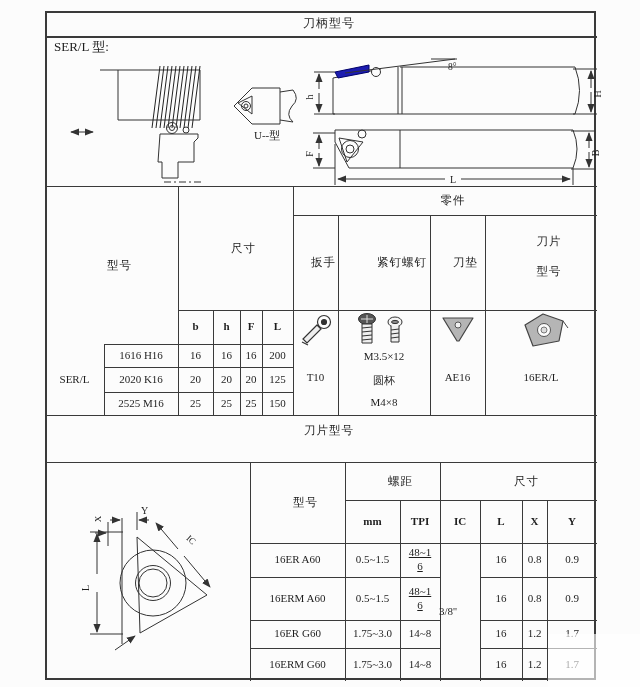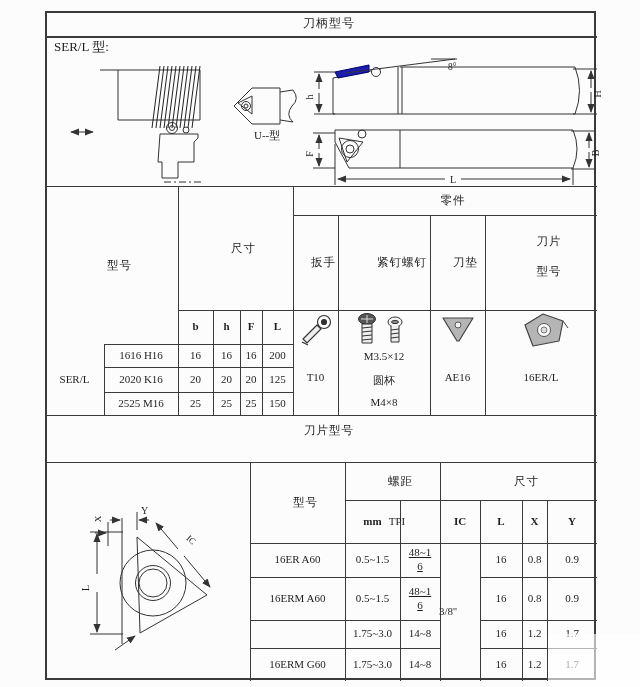--- a/index.html
+++ b/index.html
@@ -105,21 +105,21 @@
   <div class="c" style="left:338px;top:395px;width:92px;height:16px">M4×8</div>
   <div class="c" style="left:430px;top:358px;width:55px;height:40px">AE16</div>
   <div class="c" style="left:485px;top:358px;width:112px;height:40px">16ER/L</div>
 
   <div class="c hd" style="left:45px;top:417px;width:552px;height:26px">刀片型号</div>
 
   <div class="c hd" style="left:250px;top:462px;width:95px;height:81px">型号</div>
   <div class="c hd" style="left:345px;top:462px;width:95px;height:38px">螺距</div>
   <div class="c hd" style="left:440px;top:462px;width:157px;height:38px">尺寸</div>
   <div class="c" style="left:345px;top:500px;width:55px;height:43px;font-weight:bold">mm</div>
-  <div class="c" style="left:377px;top:500px;width:40px;height:43px;font-weight:normal">TPI</div>
+  <div class="c" style="left:400px;top:500px;width:40px;height:43px;font-weight:bold">TPI</div>
   <div class="c" style="left:440px;top:500px;width:40px;height:43px;font-weight:bold">IC</div>
   <div class="c" style="left:480px;top:500px;width:42px;height:43px;font-weight:bold">L</div>
   <div class="c" style="left:522px;top:500px;width:25px;height:43px;font-weight:bold">X</div>
   <div class="c" style="left:547px;top:500px;width:50px;height:43px;font-weight:bold">Y</div>
 
   <div class="c" style="left:250px;top:543px;width:95px;height:34px">16ER A60</div>
   <div class="c" style="left:345px;top:543px;width:55px;height:34px">0.5~1.5</div>
   <div class="c narrow" style="left:400px;top:543px;width:40px;height:34px">
       <span>48~16</span>
     </div>
@@ -129,20 +129,21 @@
 
   <div class="c" style="left:250px;top:577px;width:95px;height:43px">16ERM A60</div>
   <div class="c" style="left:345px;top:577px;width:55px;height:43px">0.5~1.5</div>
   <div class="c narrow" style="left:400px;top:577px;width:40px;height:43px">
       <span>48~16</span>
     </div>
   <div class="c" style="left:480px;top:577px;width:42px;height:43px">16</div>
   <div class="c" style="left:522px;top:577px;width:25px;height:43px">0.8</div>
   <div class="c" style="left:547px;top:577px;width:50px;height:43px">0.9</div>
 
+  <div class="c" style="left:250px;top:620px;width:95px;height:28px">16ER G60</div>
   <div class="c" style="left:345px;top:620px;width:55px;height:28px">1.75~3.0</div>
   <div class="c" style="left:400px;top:620px;width:40px;height:28px">14~8</div>
   <div class="c" style="left:480px;top:620px;width:42px;height:28px">16</div>
   <div class="c" style="left:522px;top:620px;width:25px;height:28px">1.2</div>
   <div class="c" style="left:547px;top:620px;width:50px;height:28px">1.7</div>
 
   <div class="c" style="left:250px;top:648px;width:95px;height:33px">16ERM G60</div>
   <div class="c" style="left:345px;top:648px;width:55px;height:33px">1.75~3.0</div>
   <div class="c" style="left:400px;top:648px;width:40px;height:33px">14~8</div>
   <div class="c" style="left:480px;top:648px;width:42px;height:33px">16</div>

